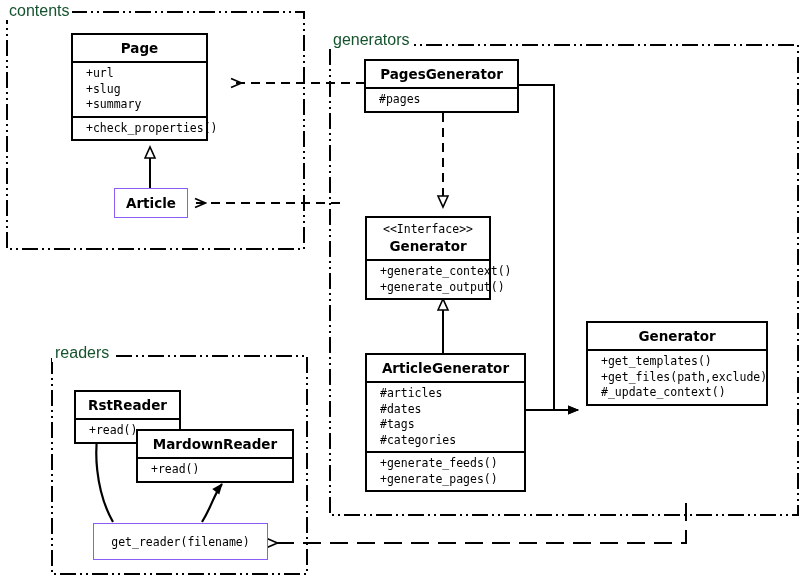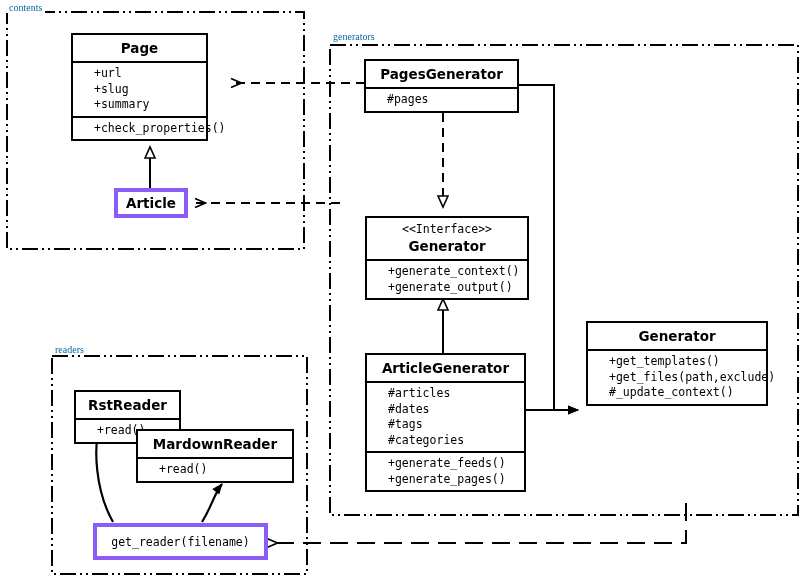--- a/index.html
+++ b/index.html
@@ -20,23 +20,23 @@
   svg.layer {
     position: absolute;
     left: 0;
     top: 0;
     width: 803px;
     height: 579px;
     pointer-events: none;
   }
   .pkg-label {
     position: absolute;
-    font-family: Liberation Serif, serif;
-    font-size: 10px;
-    color: #0369a1;
+    font-family: Liberation Sans, sans-serif;
+    font-size: 16px;
+    color: #14532d;
     background: #ffffff;
     padding: 0 3px;
     white-space: nowrap;
   }
   .uml {
     position: absolute;
     background: #ffffff;
     border: 2px solid #000;
     box-sizing: border-box;
   }
@@ -51,33 +51,33 @@
   .uml .stereo {
     font-family: "DejaVu Sans Mono", monospace;
     font-size: 11.5px;
     font-weight: normal;
     text-align: center;
     padding: 4px 6px 0 6px;
     white-space: nowrap;
   }
   .uml .compartment {
     border-top: 2px solid #000;
-    padding: 3px 0 3px 16px;
+    padding: 3px 0 3px 8px;
   }
   .uml .member {
     font-family: "DejaVu Sans Mono", monospace;
     font-size: 11.5px;
     line-height: 15.5px;
     padding: 0 4px 0 5px;
     white-space: nowrap;
   }
   .plainbox {
     position: absolute;
     background: #ffffff;
-    border: 4px solid #8b5cf6;
+    border: 1px solid #8b5cf6;
     box-sizing: border-box;
     display: flex;
     align-items: center;
     justify-content: center;
   }
   .plainbox .lbl {
     font-family: "DejaVu Sans Mono", monospace;
     font-size: 11.5px;
     white-space: nowrap;
   }
@@ -146,21 +146,21 @@
     <div class="lbl" style="font-family:'DejaVu Sans',sans-serif; font-size:13.5px; font-weight:bold;">Article</div>
   </div>
 
   <div class="uml" style="left:364px; top:59px; width:155px;">
     <div class="title">PagesGenerator</div>
     <div class="compartment">
       <div class="member">#pages</div>
     </div>
   </div>
 
-  <div class="uml" style="left:365px; top:216px; width:164px;">
+  <div class="uml" style="left:365px; top:216px; width:126px;">
     <div class="stereo">&lt;&lt;Interface&gt;&gt;</div>
     <div class="title" style="padding-top:2px;">Generator</div>
     <div class="compartment">
       <div class="member">+generate_context()</div>
       <div class="member">+generate_output()</div>
     </div>
   </div>
 
   <div class="uml" style="left:365px; top:353px; width:161px;">
     <div class="title">ArticleGenerator</div>

